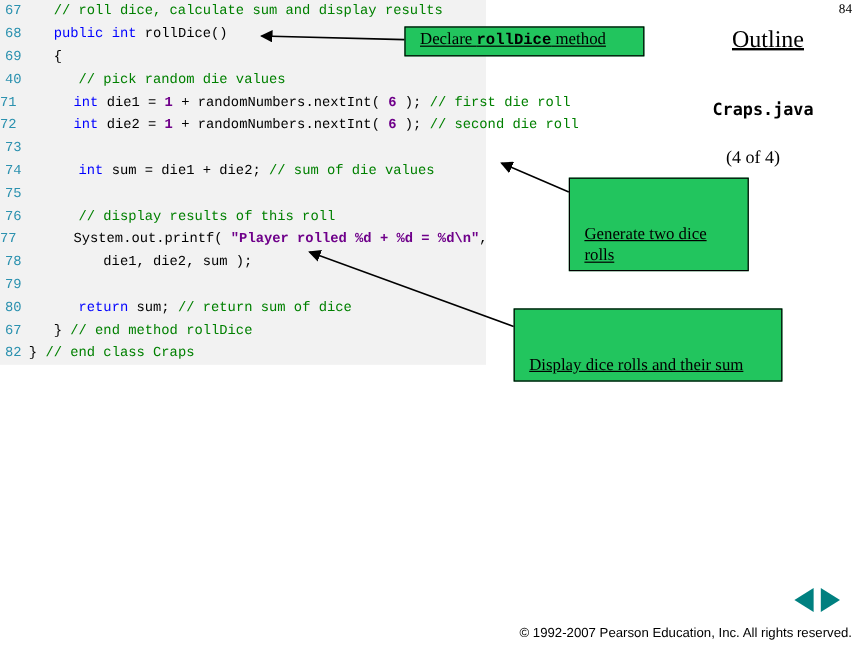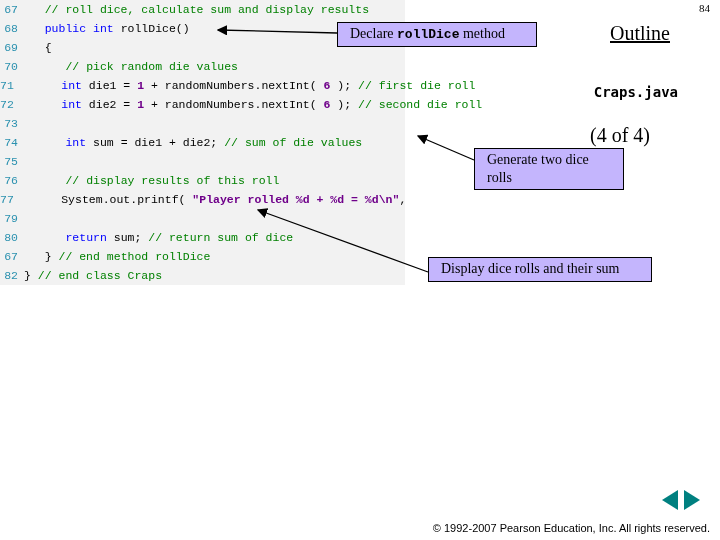--- a/index.html
+++ b/index.html
@@ -11,24 +11,24 @@
   .c-comment { color: #008000; }
   .c-kw { color: #0000ff; }
   .c-normal { color: #000; }
   .c-bold { font-weight: normal; }
   .c-purple { color: #6f008a; font-weight: bold; }
 
   .page-num { position: absolute; top: 2px; right: 10px; font-size: 11px; color: #000; }
 
   .outline-heading { position: absolute; top: 22px; right: 50px; font-size: 20px; text-decoration: underline; }
   .file-label { position: absolute; top: 84px; right: 42px; font-family: Consolas, monospace; font-size: 14px; font-weight: bold; margin-left: 18px; }
-  .counter { position: absolute; top: 124px; right: 70px; font-size: 20px; }
+  .counter { position: absolute; top: 124px; right: 70px; font-size: 15px; }
 
-  .callout { position: absolute; border: 1.5px solid #000; background: #c4b5fd; font-size: 14px; color: #000; padding: 2px 8px 3px 12px; line-height: 1.25; }
-  .callout .inner { display: block; }
+  .callout { position: absolute; border: 1.5px solid #000; background: #22c55e; font-size: 14px; color: #000; padding: 2px 8px 3px 12px; line-height: 1.25; text-decoration: underline; }
+  .callout .inner { display: block; margin-top: 36px; }
   .callout .mono { font-family: "Courier New", monospace; font-weight: bold; font-size: 13px; }
 
   #callout-declare { top: 22px; left: 337px; width: 200px; }
   #callout-generate { top: 148px; left: 474px; width: 150px; }
   #callout-display { top: 257px; left: 428px; width: 224px; }
 
   .arrow-svg { position: absolute; pointer-events: none; }
 
   .nav-btns { position: absolute; bottom: 30px; right: 20px; display: flex; gap: 6px; }
   .tri { width: 0; height: 0; border-top: 10px solid transparent; border-bottom: 10px solid transparent; }
@@ -37,28 +37,29 @@
 
   .copyright { position: absolute; bottom: 6px; right: 10px; font-size: 11px; font-family: Arial, sans-serif; text-align: right; margin-left: 16px; }
 </style>
 </head>
 <body>
 
 <div class="code-area" id="code-area">
     <div class="code-line"><span class="gutter">67</span><span><span class="c-comment">   // roll dice, calculate sum and display results</span></span></div>
     <div class="code-line"><span class="gutter">68</span><span><span class="c-normal">   </span><span class="c-kw">public int</span><span class="c-normal"> </span><span class="c-bold">rollDice()</span></span></div>
     <div class="code-line"><span class="gutter">69</span><span><span class="c-normal">   {</span></span></div>
-    <div class="code-line"><span class="gutter">70</span><span><span class="c-normal">      </span><span class="c-comment">// pick random die values</span></span></div>
+    <div class="code-line"><span class="gutter">40</span><span><span class="c-normal">      </span><span class="c-comment">// pick random die values</span></span></div>
     <div class="code-line"><span class="gutter">71</span><span><span class="c-normal">      </span><span class="c-kw">int</span><span class="c-normal"> die1 = </span><span class="c-purple">1</span><span class="c-normal"> + randomNumbers.nextInt( </span><span class="c-purple">6</span><span class="c-normal"> ); </span><span class="c-comment">// first die roll</span></span></div>
     <div class="code-line"><span class="gutter">72</span><span><span class="c-normal">      </span><span class="c-kw">int</span><span class="c-normal"> die2 = </span><span class="c-purple">1</span><span class="c-normal"> + randomNumbers.nextInt( </span><span class="c-purple">6</span><span class="c-normal"> ); </span><span class="c-comment">// second die roll</span></span></div>
     <div class="code-line"><span class="gutter">73</span><span><span class="c-normal"></span></span></div>
     <div class="code-line"><span class="gutter">74</span><span><span class="c-normal">      </span><span class="c-kw">int</span><span class="c-normal"> sum = die1 + die2; </span><span class="c-comment">// sum of die values</span></span></div>
     <div class="code-line"><span class="gutter">75</span><span><span class="c-normal"></span></span></div>
     <div class="code-line"><span class="gutter">76</span><span><span class="c-normal">      </span><span class="c-comment">// display results of this roll</span></span></div>
     <div class="code-line"><span class="gutter">77</span><span><span class="c-normal">      System.out.printf( </span><span class="c-purple">"Player rolled %d + %d = %d\n"</span><span class="c-normal">,</span></span></div>
+    <div class="code-line"><span class="gutter">78</span><span><span class="c-normal">         die1, die2, sum );</span></span></div>
     <div class="code-line"><span class="gutter">79</span><span><span class="c-normal"></span></span></div>
     <div class="code-line"><span class="gutter">80</span><span><span class="c-normal">      </span><span class="c-kw">return</span><span class="c-normal"> sum; </span><span class="c-comment">// return sum of dice</span></span></div>
     <div class="code-line"><span class="gutter">67</span><span><span class="c-normal">   } </span><span class="c-comment">// end method rollDice</span></span></div>
     <div class="code-line"><span class="gutter">82</span><span><span class="c-normal">} </span><span class="c-comment">// end class Craps</span></span></div>
   </div>
 
 <div class="page-num">84</div>
 <div class="outline-heading">Outline</div>
 <div class="file-label">Craps.java</div>
 <div class="counter">(4 of 4)</div>

